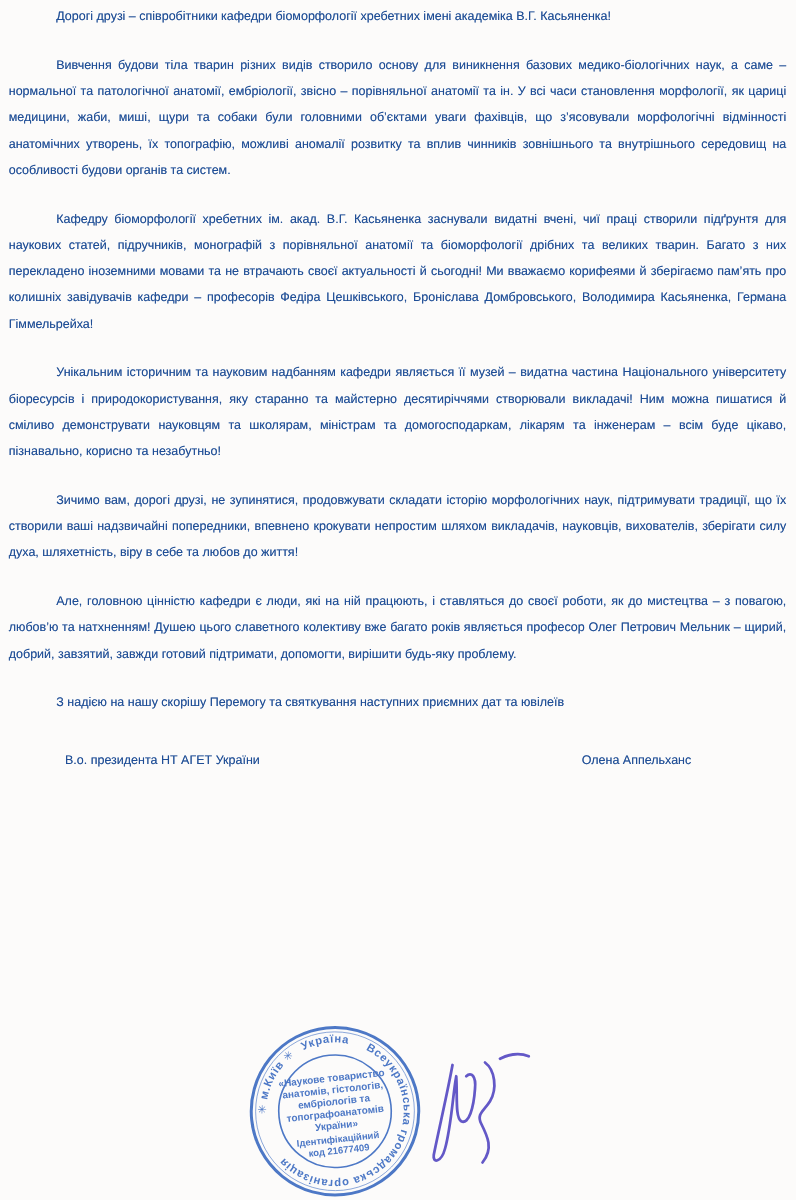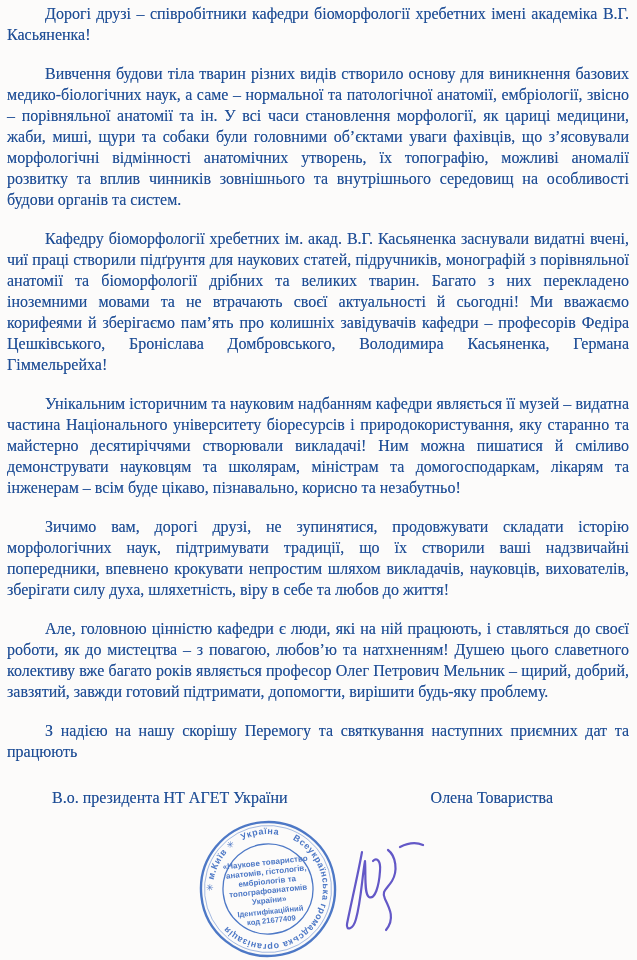--- a/index.html
+++ b/index.html
@@ -14,22 +14,22 @@
     position:relative;
     width:637px;height:960px;
     margin:0 auto;
     background:var(--paper);
     overflow:hidden;
     box-shadow:0 0 4px rgba(0,0,0,.15);
   }
   .letter{
     position:absolute;left:7px;top:3px;width:622px;
     color:var(--ink);
-    font-family:Liberation Serif, serif;
-    font-size:16px;line-height:21px;
+    font-family:Liberation Sans, sans-serif;
+    font-size:10px;line-height:21px;
     text-align:justify;
     text-shadow:0 0 .4px rgba(31,78,150,.55);
   }
   .letter p{margin:0 0 18px;text-indent:38px;}
   .sig-row{
     display:flex;justify-content:space-between;align-items:flex-start;
     padding:7px 76px 0 45px;
   }
   .sig-row span{white-space:nowrap;}
   .stamp{
@@ -55,25 +55,25 @@
 
 <div class="page">
 
   <div class="letter">
     <p>Дорогі друзі – співробітники кафедри біоморфології хребетних імені академіка В.Г. Касьяненка!</p>
     <p>Вивчення будови тіла тварин різних видів створило основу для виникнення базових медико-біологічних наук, а саме – нормальної та патологічної анатомії, ембріології, звісно – порівняльної анатомії та ін. У всі часи становлення морфології, як цариці медицини, жаби, миші, щури та собаки були головними об’єктами уваги фахівців, що з’ясовували морфологічні відмінності анатомічних утворень, їх топографію, можливі аномалії розвитку та вплив чинників зовнішнього та внутрішнього середовищ на особливості будови органів та систем.</p>
     <p>Кафедру біоморфології хребетних ім. акад. В.Г. Касьяненка заснували видатні вчені, чиї праці створили підґрунтя для наукових статей, підручників, монографій з порівняльної анатомії та біоморфології дрібних та великих тварин. Багато з них перекладено іноземними мовами та не втрачають своєї актуальності й сьогодні! Ми вважаємо корифеями й зберігаємо пам’ять про колишніх завідувачів кафедри – професорів Федіра Цешківського, Броніслава Домбровського, Володимира Касьяненка, Германа Гіммельрейха!</p>
     <p>Унікальним історичним та науковим надбанням кафедри являється її музей – видатна частина Національного університету біоресурсів і природокористування, яку старанно та майстерно десятиріччями створювали викладачі! Ним можна пишатися й сміливо демонструвати науковцям та школярам, міністрам та домогосподаркам, лікарям та інженерам – всім буде цікаво, пізнавально, корисно та незабутньо!</p>
     <p>Зичимо вам, дорогі друзі, не зупинятися, продовжувати складати історію морфологічних наук, підтримувати традиції, що їх створили ваші надзвичайні попередники, впевнено крокувати непростим шляхом викладачів, науковців, вихователів, зберігати силу духа, шляхетність, віру в себе та любов до життя!</p>
     <p>Але, головною цінністю кафедри є люди, які на ній працюють, і ставляться до своєї роботи, як до мистецтва – з повагою, любов’ю та натхненням! Душею цього славетного колективу вже багато років являється професор Олег Петрович Мельник – щирий, добрий, завзятий, завжди готовий підтримати, допомогти, вирішити будь-яку проблему.</p>
-    <p>З надією на нашу скорішу Перемогу та святкування наступних приємних дат та працюють</p>
+    <p>З надією на нашу скорішу Перемогу та святкування наступних приємних дат та ювілеїв</p>
 
     <div class="sig-row">
       <span>В.о. президента НТ АГЕТ України</span>
-      <span>Олена Товариства</span>
+      <span>Олена Аппельханс</span>
     </div>
   </div>
 
   <svg class="stamp" viewBox="0 0 160 160" aria-hidden="true">
     <defs>
       <path id="ringPath" d="M 25 80 a 55 55 0 1 1 110 0 a 55 55 0 1 1 -110 0" fill="none"></path>
     </defs>
     <g transform="rotate(-6 80 80)">
       <circle cx="80" cy="80" r="67" fill="none" stroke="#3f6fc6" stroke-width="2.4"></circle>
       <circle cx="80" cy="80" r="63.5" fill="none" stroke="#3f6fc6" stroke-width="0.7" opacity="0.7"></circle>

